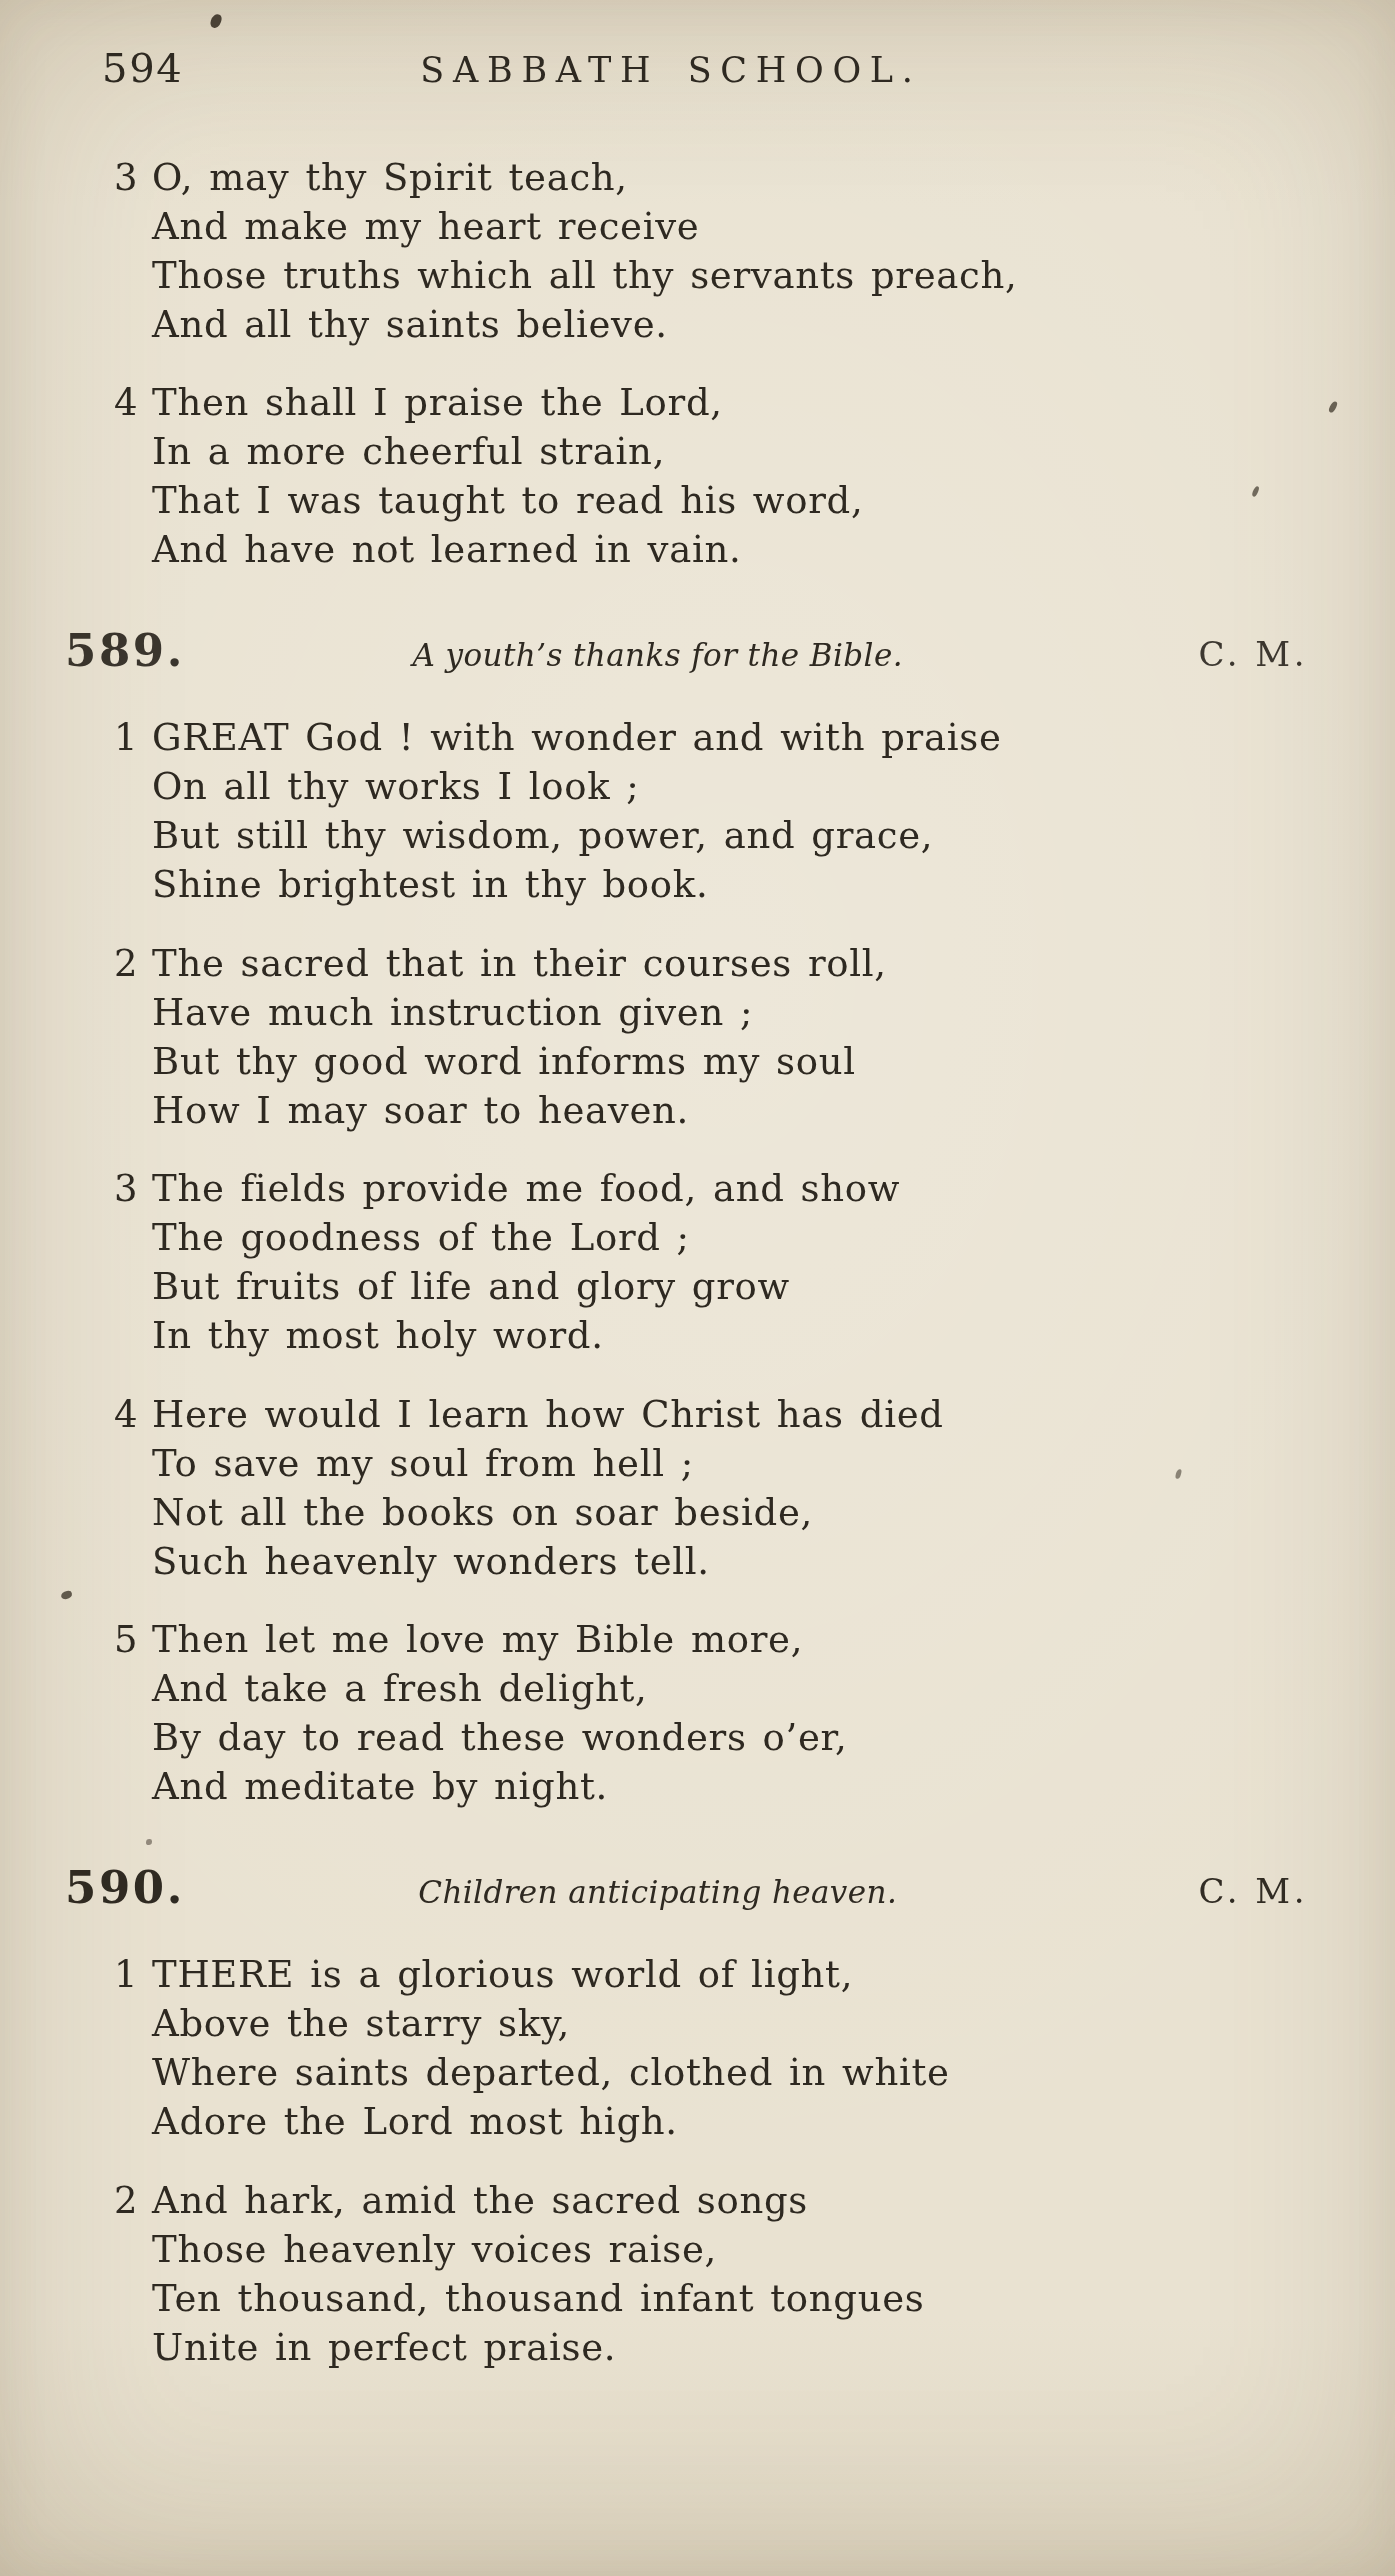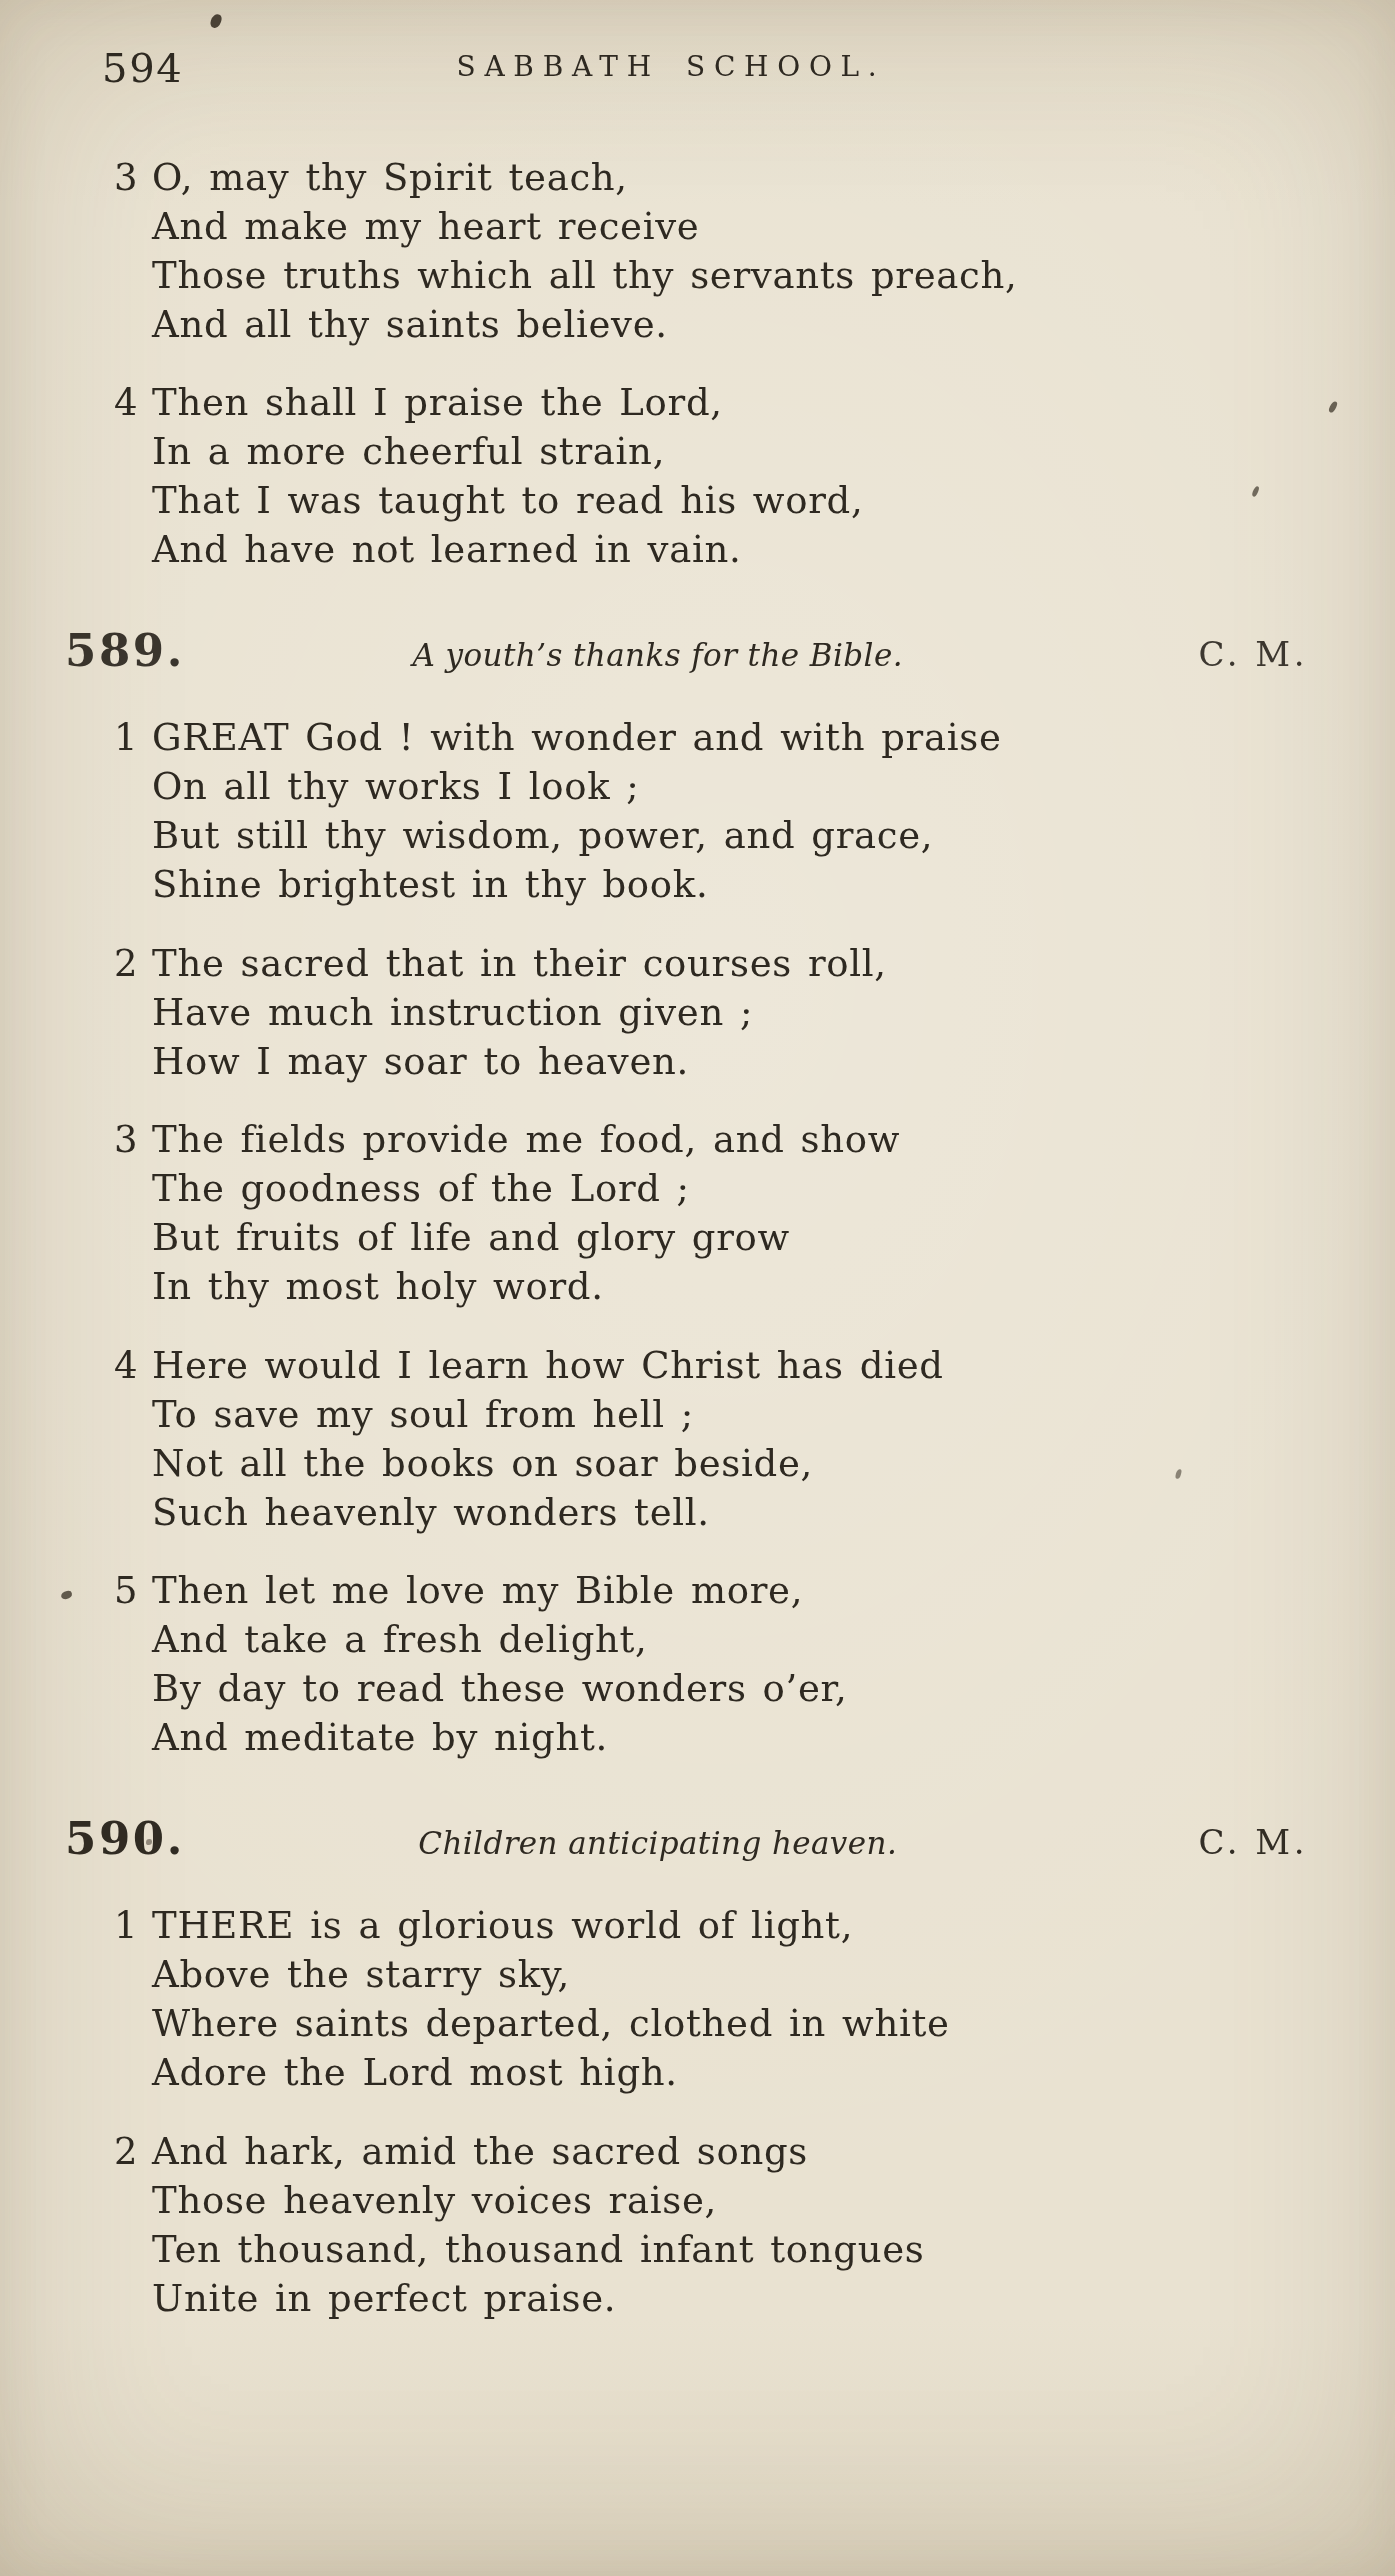--- a/index.html
+++ b/index.html
@@ -32,21 +32,21 @@
     height:54px;
   }
   .page-num{
     position:absolute;left:0;top:0;
     font-size:40px;
     letter-spacing:1.7px;
   }
   .running-title{
     position:absolute;left:0;right:68px;top:5.2px;
     text-align:center;
-    font-size:28px;
+    font-size:35px;
     letter-spacing:8.7px;
     word-spacing:8.7px;
   }
 
   #content{
     padding:24px 87px 0 65px;
   }
 
   .verse{
     position:relative;
@@ -138,20 +138,21 @@
       <span class="verse-num">1</span>
       <div class="line">GREAT God ! with wonder and with praise</div>
       <div class="line indent">On all thy works I look ;</div>
       <div class="line">But still thy wisdom, power, and grace,</div>
       <div class="line indent">Shine brightest in thy book.</div>
     </div>
     <div class="verse">
       <span class="verse-num">2</span>
       <div class="line">The sacred that in their courses roll,</div>
       <div class="line indent">Have much instruction given ;</div>
+      <div class="line">But thy good word informs my soul</div>
       <div class="line indent">How I may soar to heaven.</div>
     </div>
     <div class="verse">
       <span class="verse-num">3</span>
       <div class="line">The fields provide me food, and show</div>
       <div class="line indent">The goodness of the Lord ;</div>
       <div class="line">But fruits of life and glory grow</div>
       <div class="line indent">In thy most holy word.</div>
     </div>
     <div class="verse">

